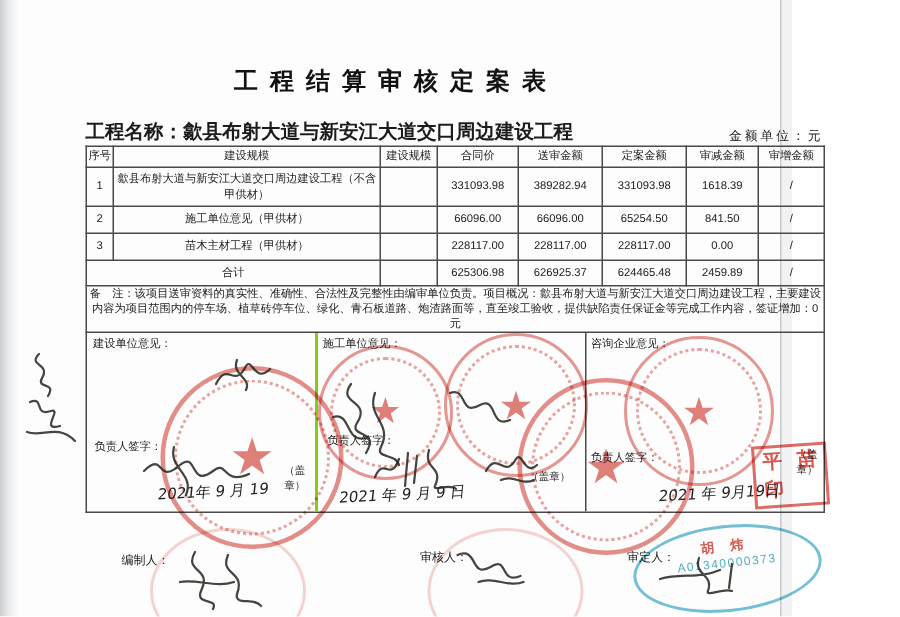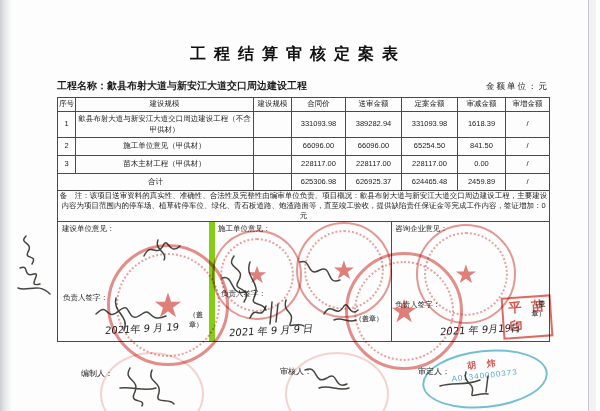--- a/index.html
+++ b/index.html
@@ -1,28 +1,28 @@
 <!DOCTYPE html>
 <html><head>
 <meta charset="utf-8">
 <style>
   html,body{margin:0;padding:0;}
   body{width:600px;height:411px;overflow:hidden;background:#fff;
        font-family:"Liberation Sans","DejaVu Sans",sans-serif;color:#1c1c1c;}
-  #page{position:relative;width:596px;height:411px;background:#fdfdfd;}
+  #page{position:relative;width:528px;height:411px;background:#fdfdfd;}
   .edge-left{position:absolute;left:0;top:0;width:12px;height:411px;
              background:linear-gradient(90deg,#cdced2,#e8e9eb 45%,#fdfdfd);}
   .edge-right{position:absolute;right:0;top:0;width:7px;height:411px;
               background:#f1f2f4;border-left:1px solid #c8c9cc;}
   .title{margin:0;position:absolute;left:0;top:44px;width:100%;text-align:center;
          font-family:"Liberation Serif","DejaVu Serif",serif;
          font-size:16px;font-weight:700;letter-spacing:8px;color:#111;}
   .subhead{position:absolute;left:57px;top:79px;width:492px;display:flex;
            justify-content:space-between;align-items:flex-end;}
-  .subhead .proj{font-size:10px;font-weight:700;}
+  .subhead .proj{font-size:13px;font-weight:700;}
   .subhead .unit{font-size:8.5px;letter-spacing:2px;}
   table.main{position:absolute;left:57px;top:97px;width:492px;
              border-collapse:collapse;table-layout:fixed;}
   table.main td,table.main th{border:1px solid #4a4a4a;font-size:7.5px;
         font-weight:400;text-align:center;vertical-align:middle;
         padding:0 1px;line-height:1.35;overflow:hidden;}
   th.h{height:13px;}
   td.num{font-family:"Liberation Sans",sans-serif;}
   td.words{text-align:left;font-weight:700;padding-left:4px;font-size:8px;}
   td.wlabel{font-size:8px;}
@@ -132,21 +132,21 @@
       <td class="num">624465.48</td>
       <td class="num">2459.89</td>
       <td class="num">/</td>
     </tr>
     <tr>
       <td colspan="8" class="remark">备　注：该项目送审资料的真实性、准确性、合法性及完整性由编审单位负责。项目概况：歙县布射大道与新安江大道交口周边建设工程，主要建设内容为项目范围内的停车场、植草砖停车位、绿化、青石板道路、炮渣路面等，直至竣工验收，提供缺陷责任保证金等完成工作内容，签证增加：0元</td>
     </tr>
     <tr>
       <td colspan="8" class="op">
         <div style="display:flex;height:119px;">
-          <div class="opbox" style="width:153px;border-right:6px solid #84cc16;">
+          <div class="opbox" style="width:153px;border-right:2px solid #84cc16;">
             <span class="oplabel">建设单位意见：</span>
             <span class="signlabel" style="left:4px;top:71px;">负责人签字：</span>
             <span class="seal" style="left:124px;top:88px;">（盖章）</span>
             <span class="date hand" style="left:46px;top:100px;">2021年 9 月 19</span>
           </div>
           <div class="opbox" style="width:180px;border-right:1px solid #4a4a4a;">
             <span class="oplabel">施工单位意见：</span>
             <span class="signlabel" style="left:6px;top:67px;">负责人签字：</span>
             <span class="seal" style="left:140px;top:92px;">（盖章）</span>
             <span class="date hand" style="left:14px;top:102px;">2021 年 9 月 9 日</span>

